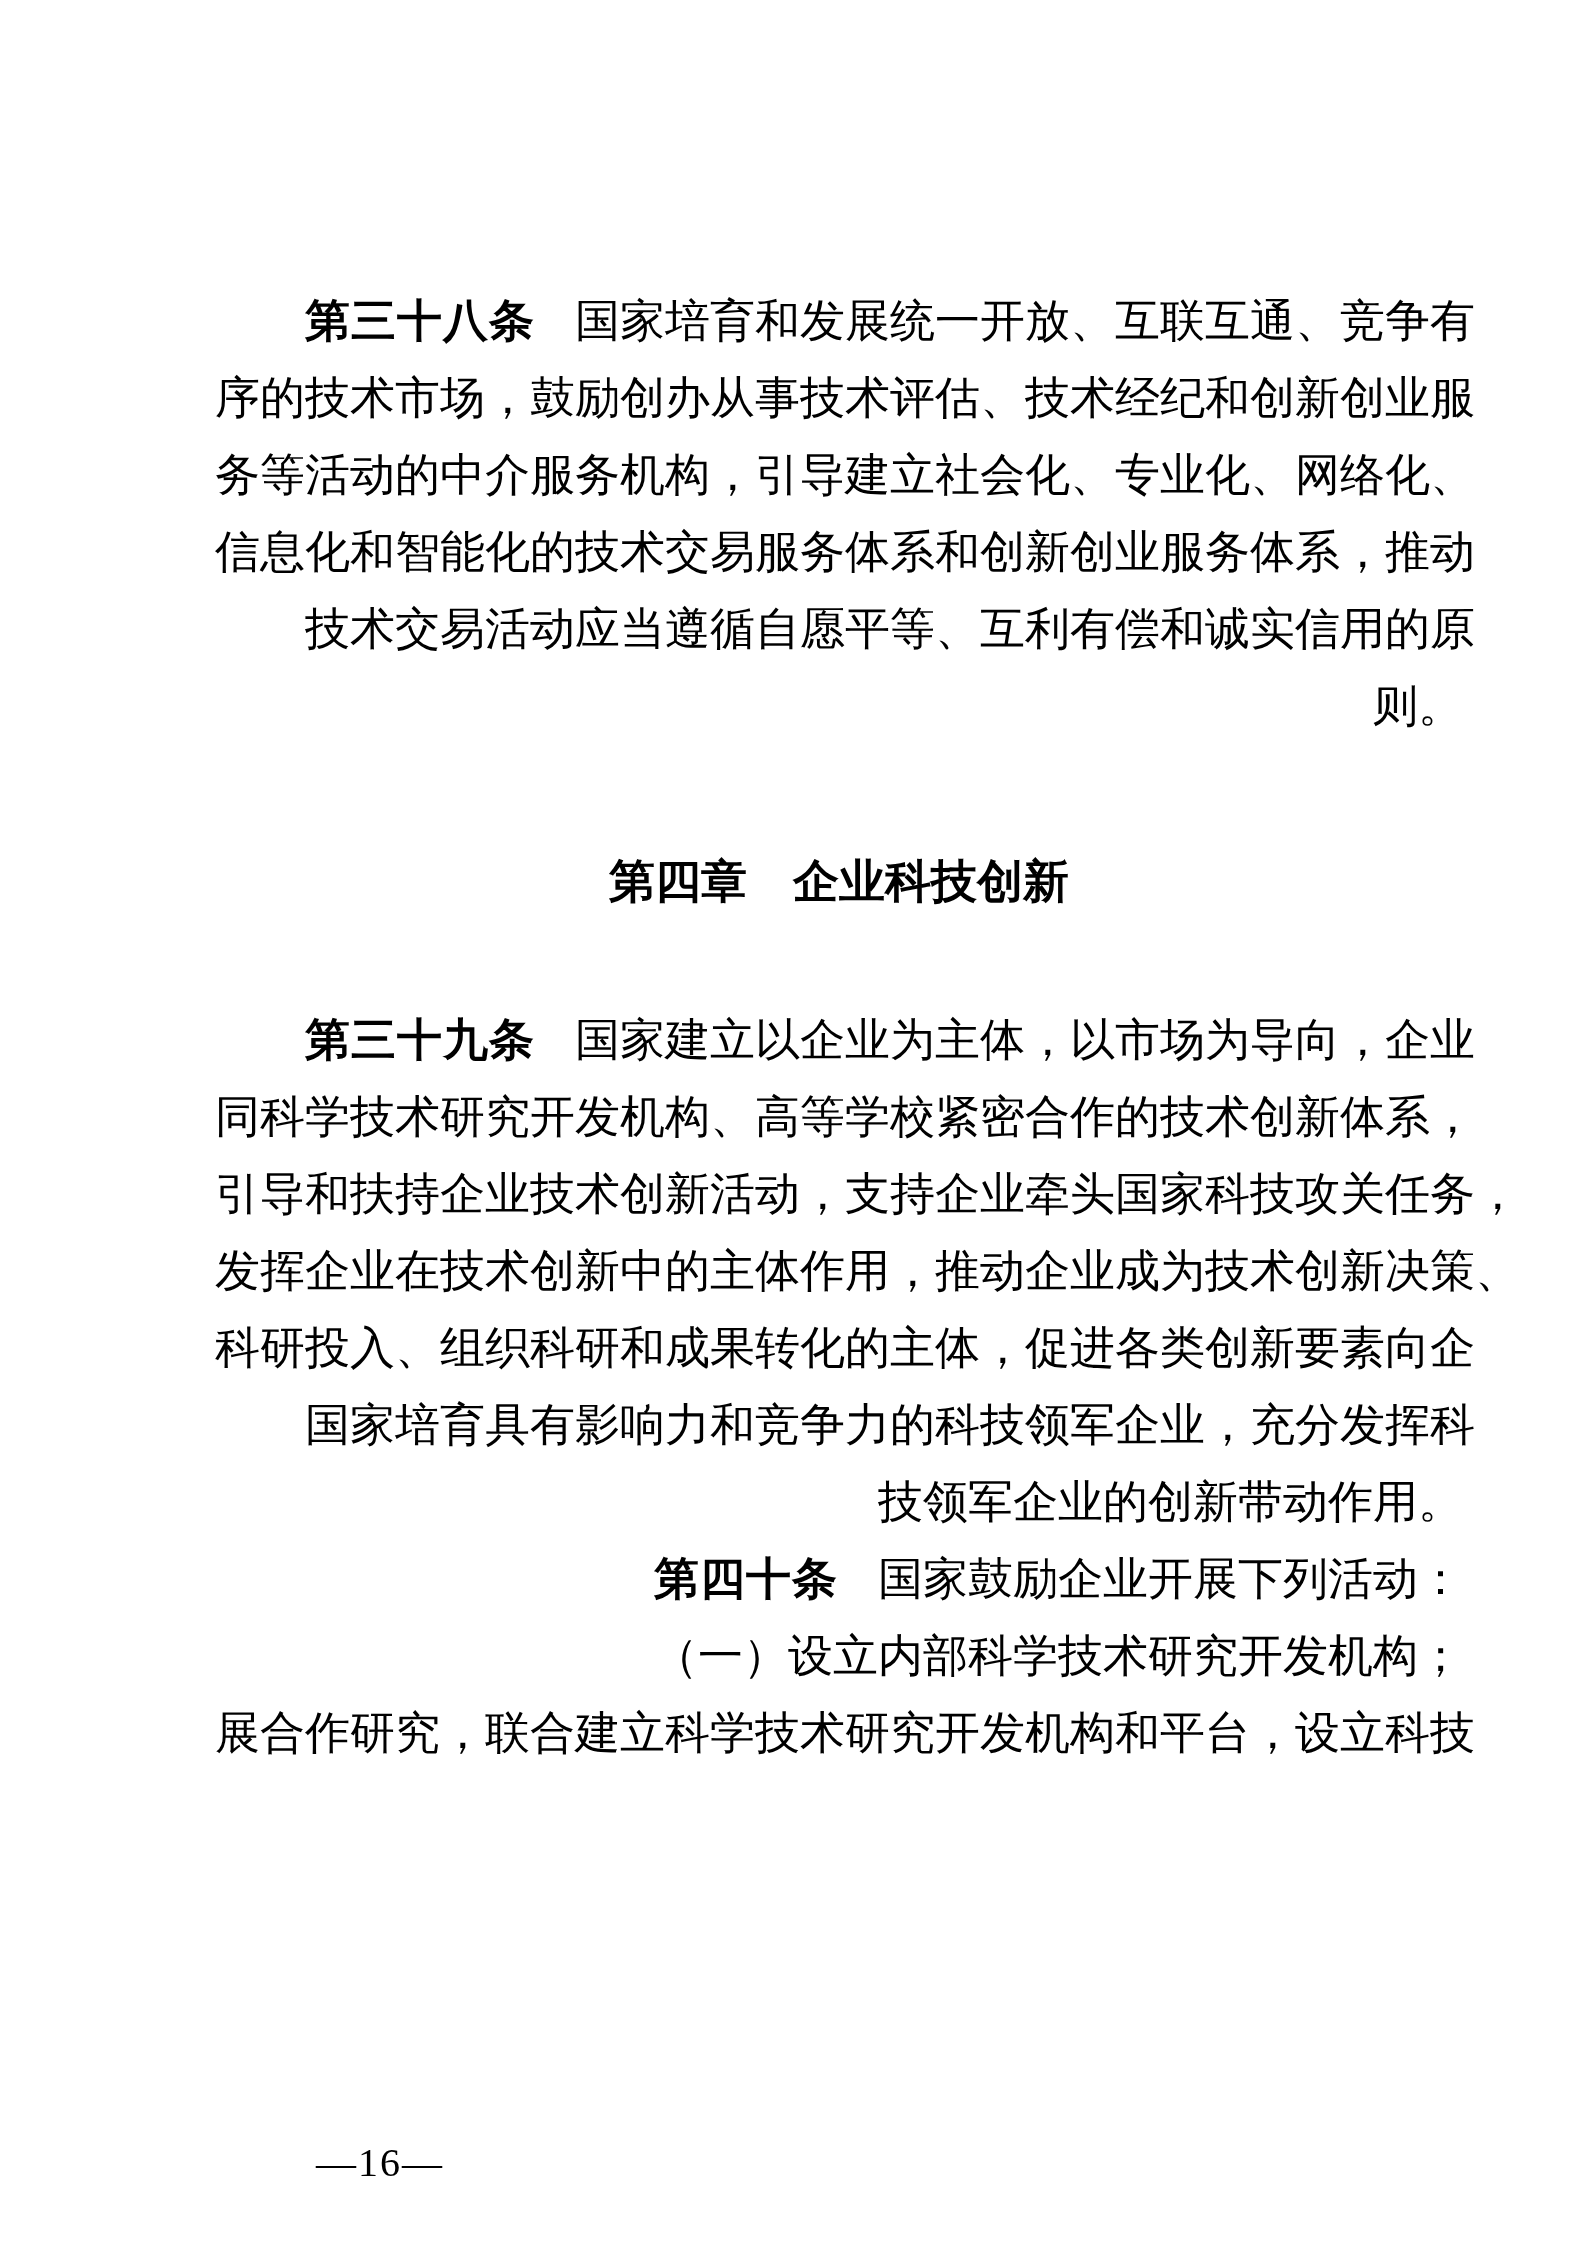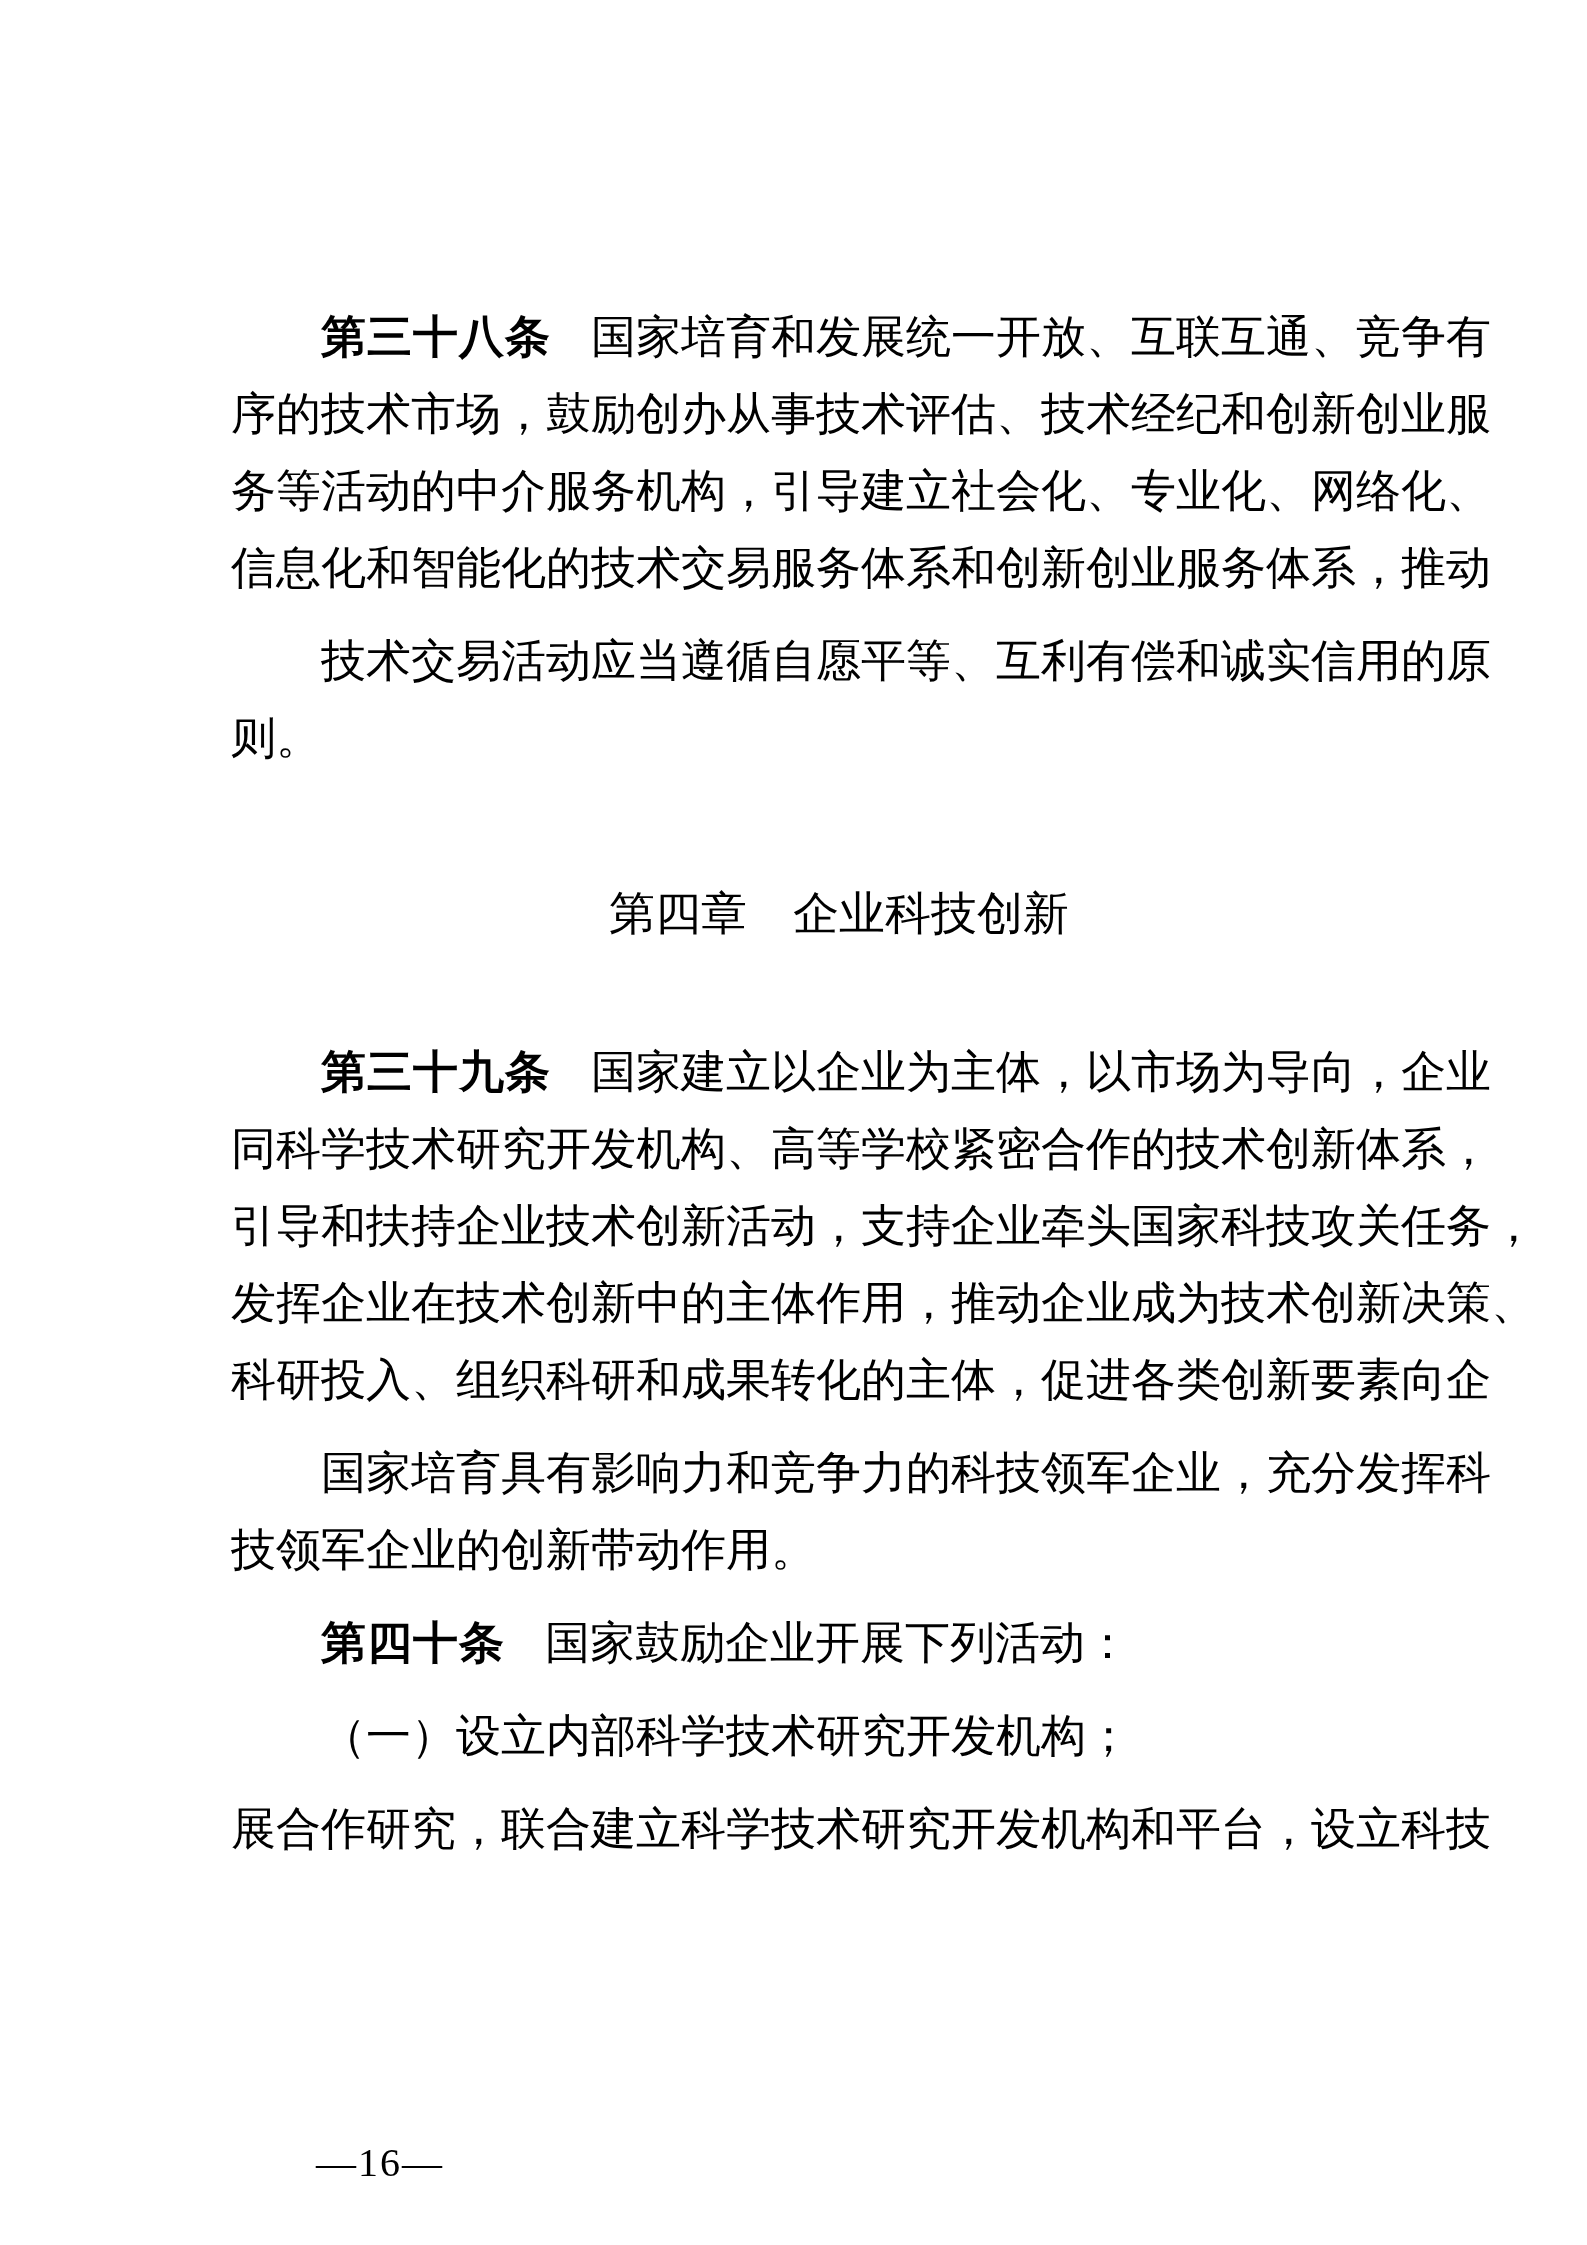--- a/index.html
+++ b/index.html
@@ -18,33 +18,33 @@
   }
   .text-block {
     position: absolute;
     left: 215px;
     top: 283px;
     width: 1248px;
     font-size: 45px;
     line-height: 77px;
     white-space: nowrap;
   }
-  .para { margin: 16px; padding: 0; }
+  .para { margin: 0; padding: 0; text-align: right; }
   .line { height: 77px; }
   .indent { padding-left: 90px; }
   .art-label {
     font-weight: bold;
     margin-right: 40px;
     letter-spacing: 1px;
   }
   .chapter-heading {
     margin-top: 98px;
     height: 77px;
     text-align: center;
-    font-weight: normal;
+    font-weight: bold;
     font-size: 46px;
   }
   .chapter-gap {
     display: inline-block;
     width: 46px;
   }
   .after-heading { margin-top: 82px; }
   .page-footer {
     position: absolute;
     left: 316px;

